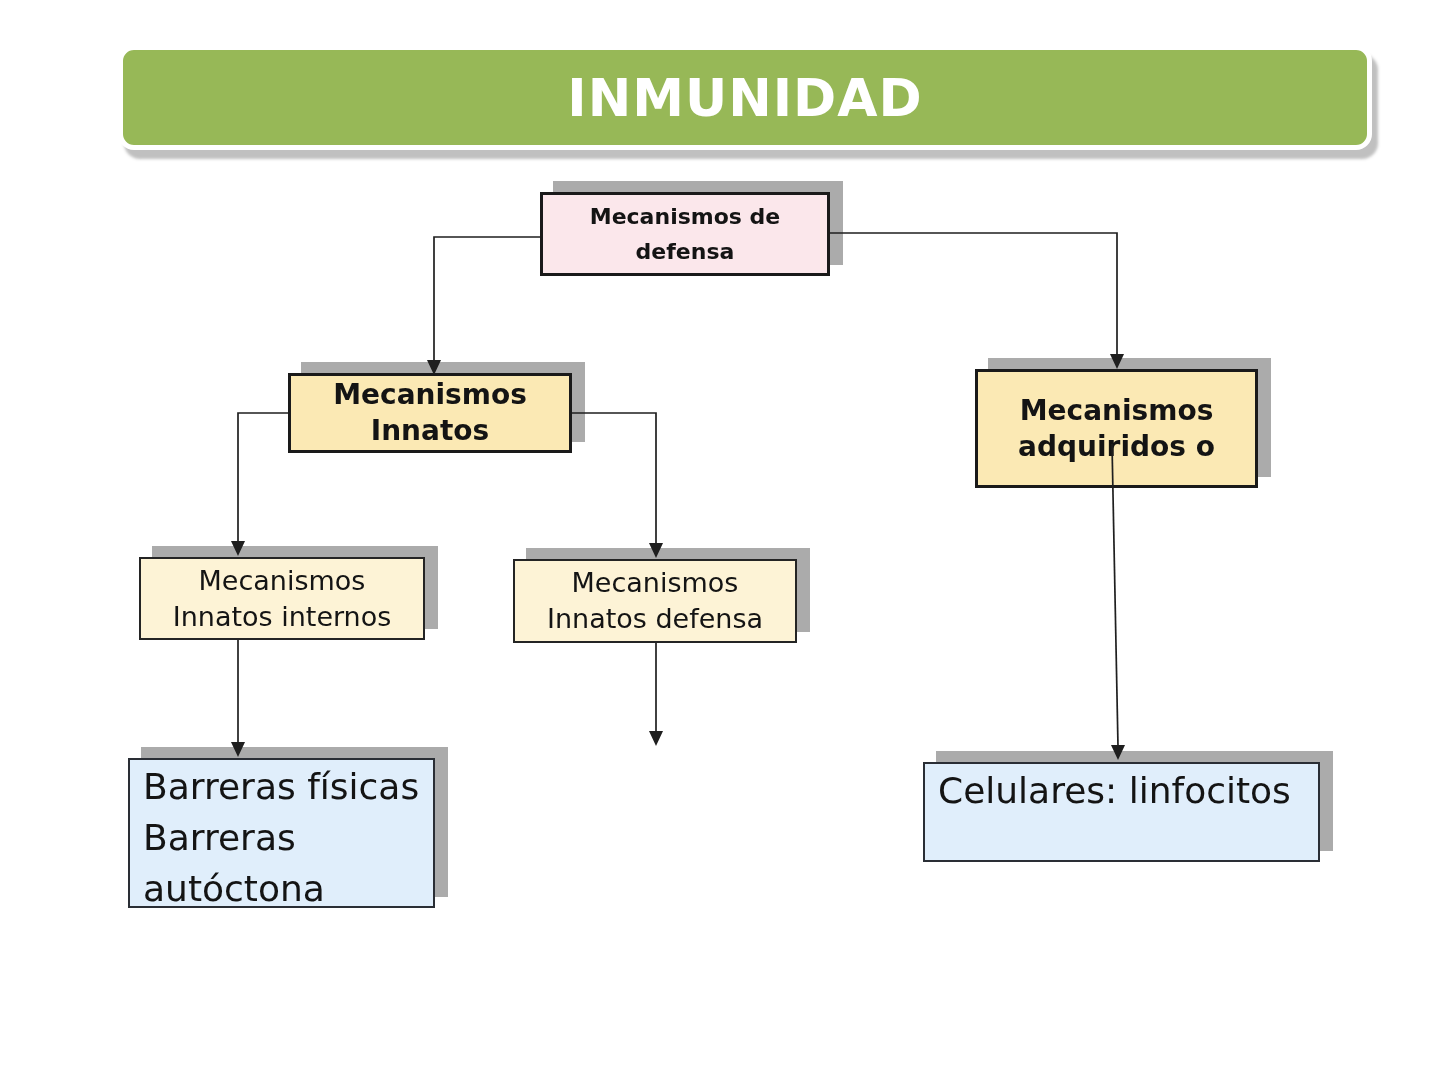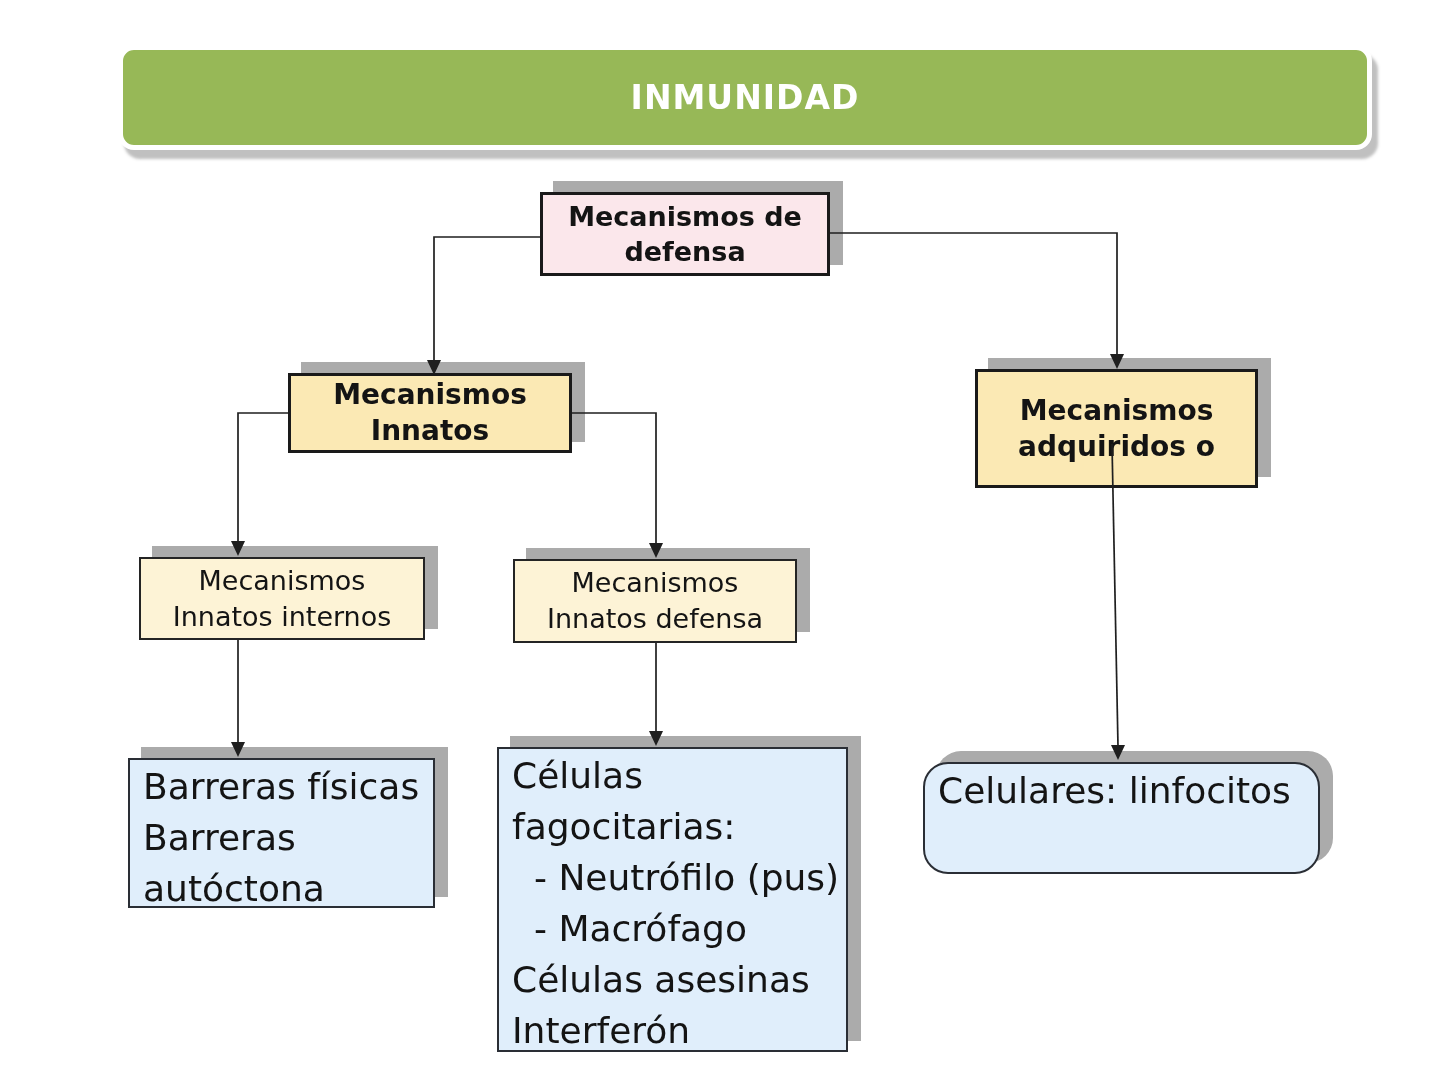--- a/index.html
+++ b/index.html
@@ -10,35 +10,35 @@
   .stage{position:absolute;inset:0;}
 
   
   .banner{
     position:absolute;left:118px;top:45px;width:1254px;height:105px;box-sizing:border-box;
     background:var(--banner-green);border:5px solid #ffffff;border-radius:16px;
     box-shadow:6px 9px 3px rgba(90,90,90,0.38);
     display:flex;align-items:center;justify-content:center;
   }
   .banner .title{
-    color:#ffffff;font-weight:bold;font-size:33px;letter-spacing:1px;
+    color:#ffffff;font-weight:bold;font-size:52px;letter-spacing:1px;
   }
 
   
   .node{
     position:absolute;box-sizing:border-box;z-index:1;
     display:flex;flex-direction:column;justify-content:center;align-items:center;
     text-align:center;
   }
   .shadowed{box-shadow:13px -11px 0 var(--shadow-gray);}
 
   .node.pink{
     left:540px;top:192px;width:290px;height:84px;
     background:var(--node-pink);border:3px solid #1a1a1a;
-    font-weight:bold;font-size:27px;line-height:35px;
+    font-weight:bold;font-size:22px;line-height:35px;
   }
   .node.yellow{
     background:var(--node-yellow);border:3px solid #1a1a1a;
     font-weight:bold;font-size:28px;line-height:36px;
   }
   .node.innate{left:288px;top:373px;width:284px;height:80px;}
   .node.adaptive{left:975px;top:369px;width:283px;height:119px;}
   .node.cream{
     background:var(--node-cream);border:2px solid #242424;
     font-size:27px;line-height:36px;
@@ -46,21 +46,21 @@
   .node.ext{left:139px;top:557px;width:286px;height:83px;}
   .node.int{left:513px;top:559px;width:284px;height:84px;}
 
   .node.blue{
     background:var(--node-blue);border:2px solid #2a2e35;
     display:block;text-align:left;font-size:36px;line-height:51px;
     padding:1px 0 0 13px;overflow:hidden;
   }
   .node.blue-ext{left:128px;top:758px;width:307px;height:150px;}
   .node.blue-int{left:497px;top:747px;width:351px;height:305px;}
-  .node.blue-adp{left:923px;top:762px;width:397px;height:112px;border-radius:25px;}
+  .node.blue-adp{left:923px;top:762px;width:397px;height:100px;}
   .indent{padding-left:22px;}
 
   
   svg.connectors{position:absolute;inset:0;z-index:2;pointer-events:none;}
   svg.connectors polyline, svg.connectors line{
     fill:none;stroke:#1f1f1f;stroke-width:1.7px;
   }
   svg.connectors polygon{fill:#1f1f1f;stroke:none;}
 </style>
 </head>
@@ -95,28 +95,20 @@
   <div class="node cream int shadowed">
     <div>Mecanismos</div>
     <div>Innatos defensa</div>
   </div>
 
   <div class="node blue blue-ext shadowed">
     <div>Barreras físicas</div>
     <div>Barreras autóctona</div>
   </div>
 
-  <div class="node blue blue-int shadowed">
-    <div>Células fagocitarias:</div>
-    <div class="indent">- Neutrófilo (pus)</div>
-    <div class="indent">- Macrófago</div>
-    <div>Células asesinas</div>
-    <div>Interferón</div>
-    <div>Complemento</div>
-  </div>
 
   <div class="node blue blue-adp shadowed">
     <div>Celulares: linfocitos</div>
   </div>
 
   <svg class="connectors" width="1440" height="1080" viewBox="0 0 1440 1080">
 
     <polyline points="540,237 434,237 434,361"></polyline>
     <polygon points="427,360 441,360 434,375"></polygon>
 

